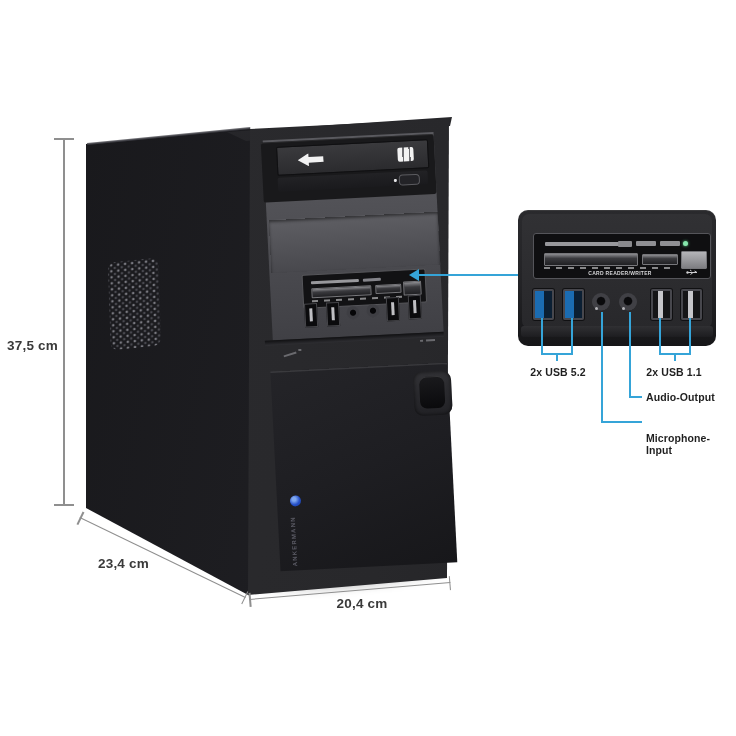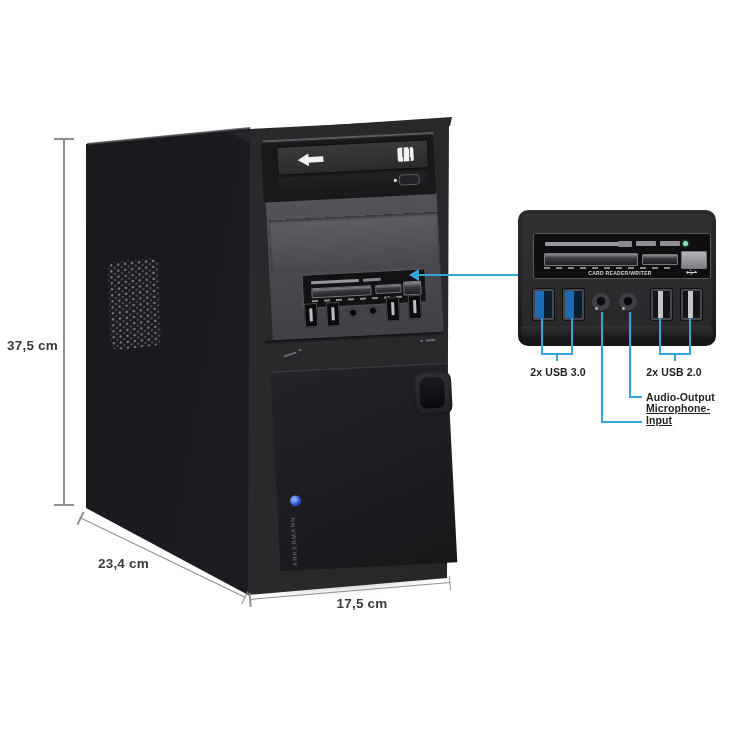--- a/index.html
+++ b/index.html
@@ -188,21 +188,21 @@
       <div class="tick" style="right:0;"></div>
     </div>
     <div class="dim-text" style="left:98px;top:556px;">23,4 cm</div>
   </div>
 
   <div>
     <div class="dim-line" style="left:249px;top:599px;width:202px;transform:rotate(-4.8deg);">
       <div class="tick" style="left:0;"></div>
       <div class="tick" style="right:0;"></div>
     </div>
-    <div class="dim-text" style="left:331px;top:596px;width:62px;text-align:center;">17,5 cm</div>
+    <div class="dim-text" style="left:331px;top:596px;width:62px;text-align:center;">20,4 cm</div>
   </div>
 
   <div class="bl" style="left:419px;top:274px;width:100px;height:2px;"></div>
   <div class="arrow-head" style="left:409px;top:269px;"></div>
 
   <div class="panel">
     <div class="panel-face"></div>
     <div class="panel-lip"></div>
 
     <div class="reader">
@@ -229,29 +229,29 @@
       <div class="jack" style="left:101px;top:83px;"></div>
       <div class="usb2" style="left:133px;top:79px;"></div>
       <div class="usb2" style="left:163px;top:79px;"></div>
     </div>
   </div>
 
   <div class="bl" style="left:541px;top:318px;width:2px;height:35px;"></div>
   <div class="bl" style="left:571px;top:318px;width:2px;height:35px;"></div>
   <div class="bl" style="left:541px;top:353px;width:32px;height:2px;"></div>
   <div class="bl" style="left:556px;top:353px;width:2px;height:8px;"></div>
-  <div class="callout-label" style="left:526px;top:366px;width:64px;text-align:center;">2x USB 3.0</div>
+  <div class="callout-label" style="left:526px;top:366px;width:64px;text-align:center;">2x USB 5.2</div>
 
   <div class="bl" style="left:659px;top:318px;width:2px;height:35px;"></div>
   <div class="bl" style="left:689px;top:318px;width:2px;height:35px;"></div>
   <div class="bl" style="left:659px;top:353px;width:32px;height:2px;"></div>
   <div class="bl" style="left:674px;top:353px;width:2px;height:8px;"></div>
-  <div class="callout-label" style="left:642px;top:366px;width:64px;text-align:center;">2x USB 2.0</div>
+  <div class="callout-label" style="left:642px;top:366px;width:64px;text-align:center;">2x USB 1.1</div>
 
   <div class="bl" style="left:629px;top:312px;width:2px;height:86px;"></div>
   <div class="bl" style="left:629px;top:396px;width:13px;height:2px;"></div>
   <div class="callout-label" style="left:646px;top:391px;">Audio-Output</div>
 
   <div class="bl" style="left:601px;top:312px;width:2px;height:111px;"></div>
   <div class="bl" style="left:601px;top:421px;width:41px;height:2px;"></div>
-  <div class="callout-label" style="left:646px;top:402px;text-decoration:underline;">Microphone-Input</div>
+  <div class="callout-label" style="left:646px;top:432px;">Microphone-Input</div>
 
 </div>
 
 </body></html>

